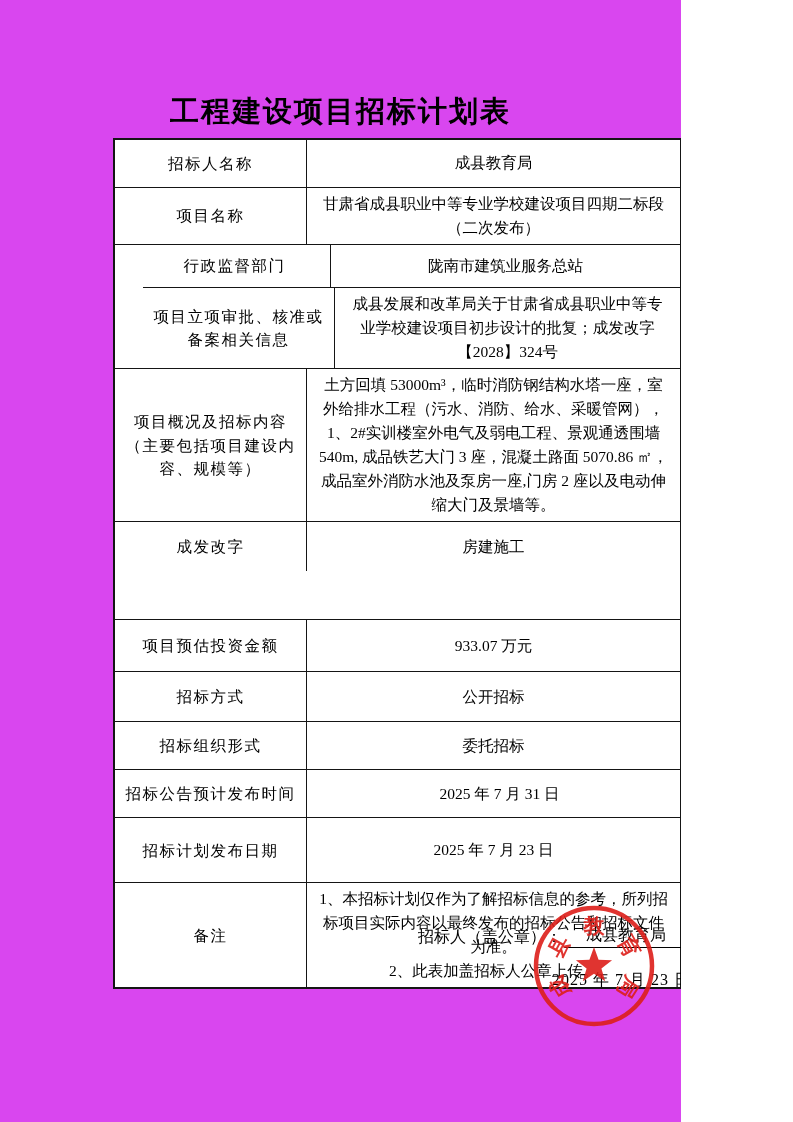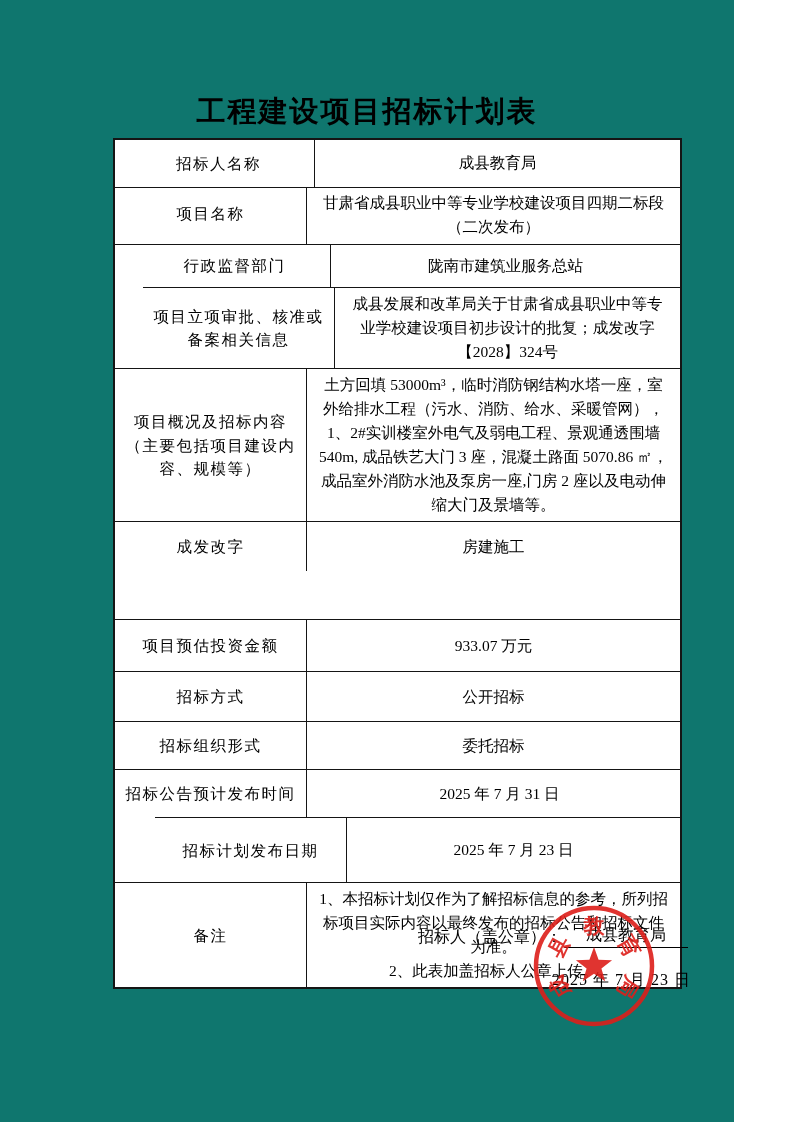--- a/index.html
+++ b/index.html
@@ -1,21 +1,21 @@
 <!DOCTYPE html>
 <html><head>
 <meta charset="utf-8">
 <style>
   html,body{margin:0;padding:0;}
   body{
     width:793px;height:1122px;background:#ffffff;color:#000;
     font-family:"Liberation Serif","DejaVu Serif",serif;
     -webkit-font-smoothing:antialiased;
   }
-  .page{position:relative;width:734px;height:1122px;background:#0f766e;overflow:hidden;}
+  .page{position:relative;width:681px;height:1122px;background:#d946ef;overflow:hidden;}
 
   .doc-title{
     position:absolute;top:92px;left:0;width:100%;
     text-align:center;font-size:29px;font-weight:900;letter-spacing:2px;
     font-family:"Liberation Sans","DejaVu Sans",sans-serif;
   }
 
   .tbl{
     position:absolute;left:113px;top:138px;width:569px;
     border:2px solid #151515;box-sizing:border-box;background:#fff;
@@ -28,24 +28,24 @@
     text-align:center;font-size:15.5px;letter-spacing:1.5px;
     padding:4px 3px;box-sizing:border-box;line-height:1.5;
   }
   .tv{
     flex:1;display:flex;align-items:center;justify-content:center;
     text-align:center;font-size:15.5px;padding:4px 10px;
     box-sizing:border-box;line-height:1.55;
   }
   .tv.left{justify-content:flex-start;text-align:center;white-space:pre-line;}
 
-  .r1{min-height:47px;padding-left:8px;} .r2{min-height:50px;font-family:Liberation Mono, monospace;} .r3{min-height:43px;padding-left:24px;}
+  .r1{min-height:47px;} .r2{min-height:50px;} .r3{min-height:43px;padding-left:24px;}
   .r4{min-height:64px;margin-left:28px;} .r5{min-height:128px;} .r6{min-height:50px;}
   .r7{min-height:52px;margin-top:48px;} .r8{min-height:48px;} .r9{min-height:50px;}
-  .r10{min-height:48px;gap:12px;} .r11{min-height:65px;margin-left:40px;} .r12{min-height:100px;}
+  .r10{min-height:48px;gap:12px;} .r11{min-height:65px;} .r12{min-height:100px;}
 
   .sign-row{
     position:absolute;left:418px;top:925px;font-size:16px;
     display:flex;align-items:flex-end;white-space:nowrap;justify-content:space-between;
   }
   .sign-name{
     display:inline-block;min-width:112px;text-align:center;
     border-bottom:1.5px solid #000;padding:0 6px 1px 6px;margin-left:2px;
   }
   .date-row{

